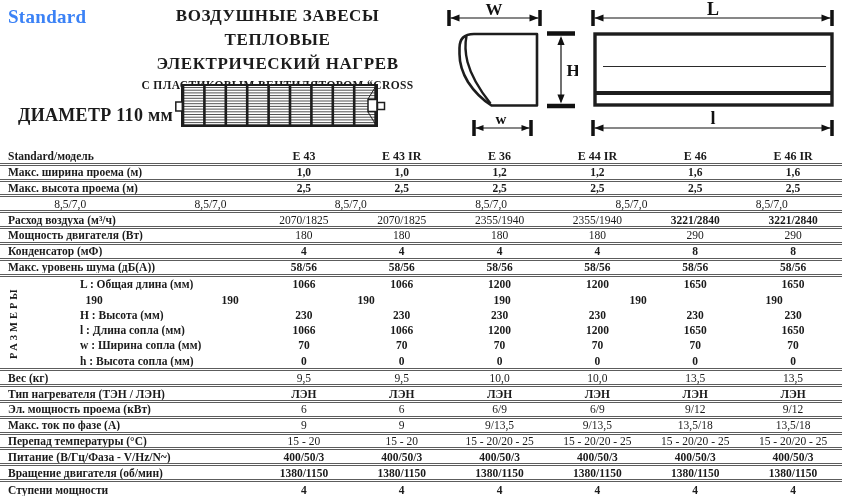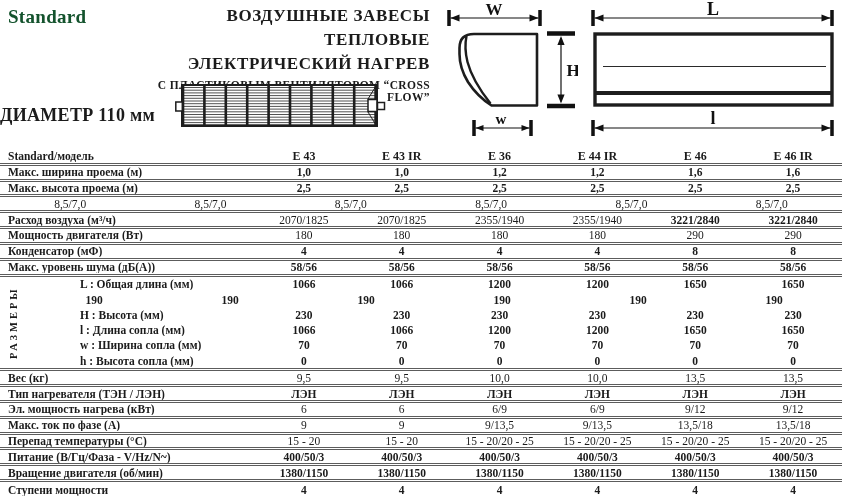--- a/index.html
+++ b/index.html
@@ -2,25 +2,25 @@
 <html><head>
 <meta charset="utf-8">
 <style>
   html,body{margin:0;padding:0;background:#f0f0f0;}
   .page{
     position:relative;width:842px;height:498px;background:#ffffff;
     font-family:"Liberation Serif", serif;color:#1b1b1b;overflow:hidden;
     margin:0 auto;
   }
   
-  .brand{position:absolute;left:8px;top:6px;font-size:19px;font-weight:bold;color:#14532d;letter-spacing:.3px;}
-  .titles{position:absolute;left:125px;top:4px;width:305px;text-align:right;}
+  .brand{position:absolute;left:8px;top:6px;font-size:19px;font-weight:bold;color:#3b82f6;letter-spacing:.3px;}
+  .titles{position:absolute;left:125px;top:4px;width:305px;text-align:center;}
   .title-1,.title-2{font-size:17px;font-weight:bold;letter-spacing:.6px;line-height:24px;}
   .title-3{font-size:11.5px;font-weight:bold;letter-spacing:.4px;margin-top:3px;}
-  .diameter{position:absolute;left:0;top:105px;font-size:18px;font-weight:bold;letter-spacing:.3px;}
+  .diameter{position:absolute;left:18px;top:105px;font-size:18px;font-weight:bold;letter-spacing:.3px;}
   .fan-svg{position:absolute;left:175px;top:83px;}
   .cs-svg{position:absolute;left:443px;top:2px;}
   .fv-svg{position:absolute;left:586px;top:2px;}
   .dim-letter{font-family:"Liberation Serif",serif;font-weight:bold;fill:#111;}
   
   .spec-table{position:absolute;left:0;top:150px;width:842px;}
   .trow{display:flex;align-items:center;height:15.82px;box-sizing:border-box;border-bottom:3px double #5c5c5c;}
   .spec-table > .trow:last-child{border-bottom:none;}
   .tlabel{width:255px;box-sizing:border-box;padding-left:8px;font-weight:bold;font-size:11.5px;white-space:nowrap;overflow:hidden;}
   .tcell{flex:1;text-align:center;font-size:11.5px;white-space:nowrap;}
@@ -247,21 +247,21 @@
       <div class="trow">
         <div class="tlabel">Тип нагревателя (ТЭН / ЛЭН)</div>
         <div class="tcell b">ЛЭН</div>
         <div class="tcell b">ЛЭН</div>
         <div class="tcell b">ЛЭН</div>
         <div class="tcell b">ЛЭН</div>
         <div class="tcell b">ЛЭН</div>
         <div class="tcell b">ЛЭН</div>
       </div>
       <div class="trow">
-        <div class="tlabel">Эл. мощность нагрева (кВт)</div>
+        <div class="tlabel">Эл. мощность проема (кВт)</div>
         <div class="tcell">6</div>
         <div class="tcell">6</div>
         <div class="tcell">6/9</div>
         <div class="tcell">6/9</div>
         <div class="tcell">9/12</div>
         <div class="tcell">9/12</div>
       </div>
       <div class="trow">
         <div class="tlabel">Макс. ток по фазе (А)</div>
         <div class="tcell">9</div>

